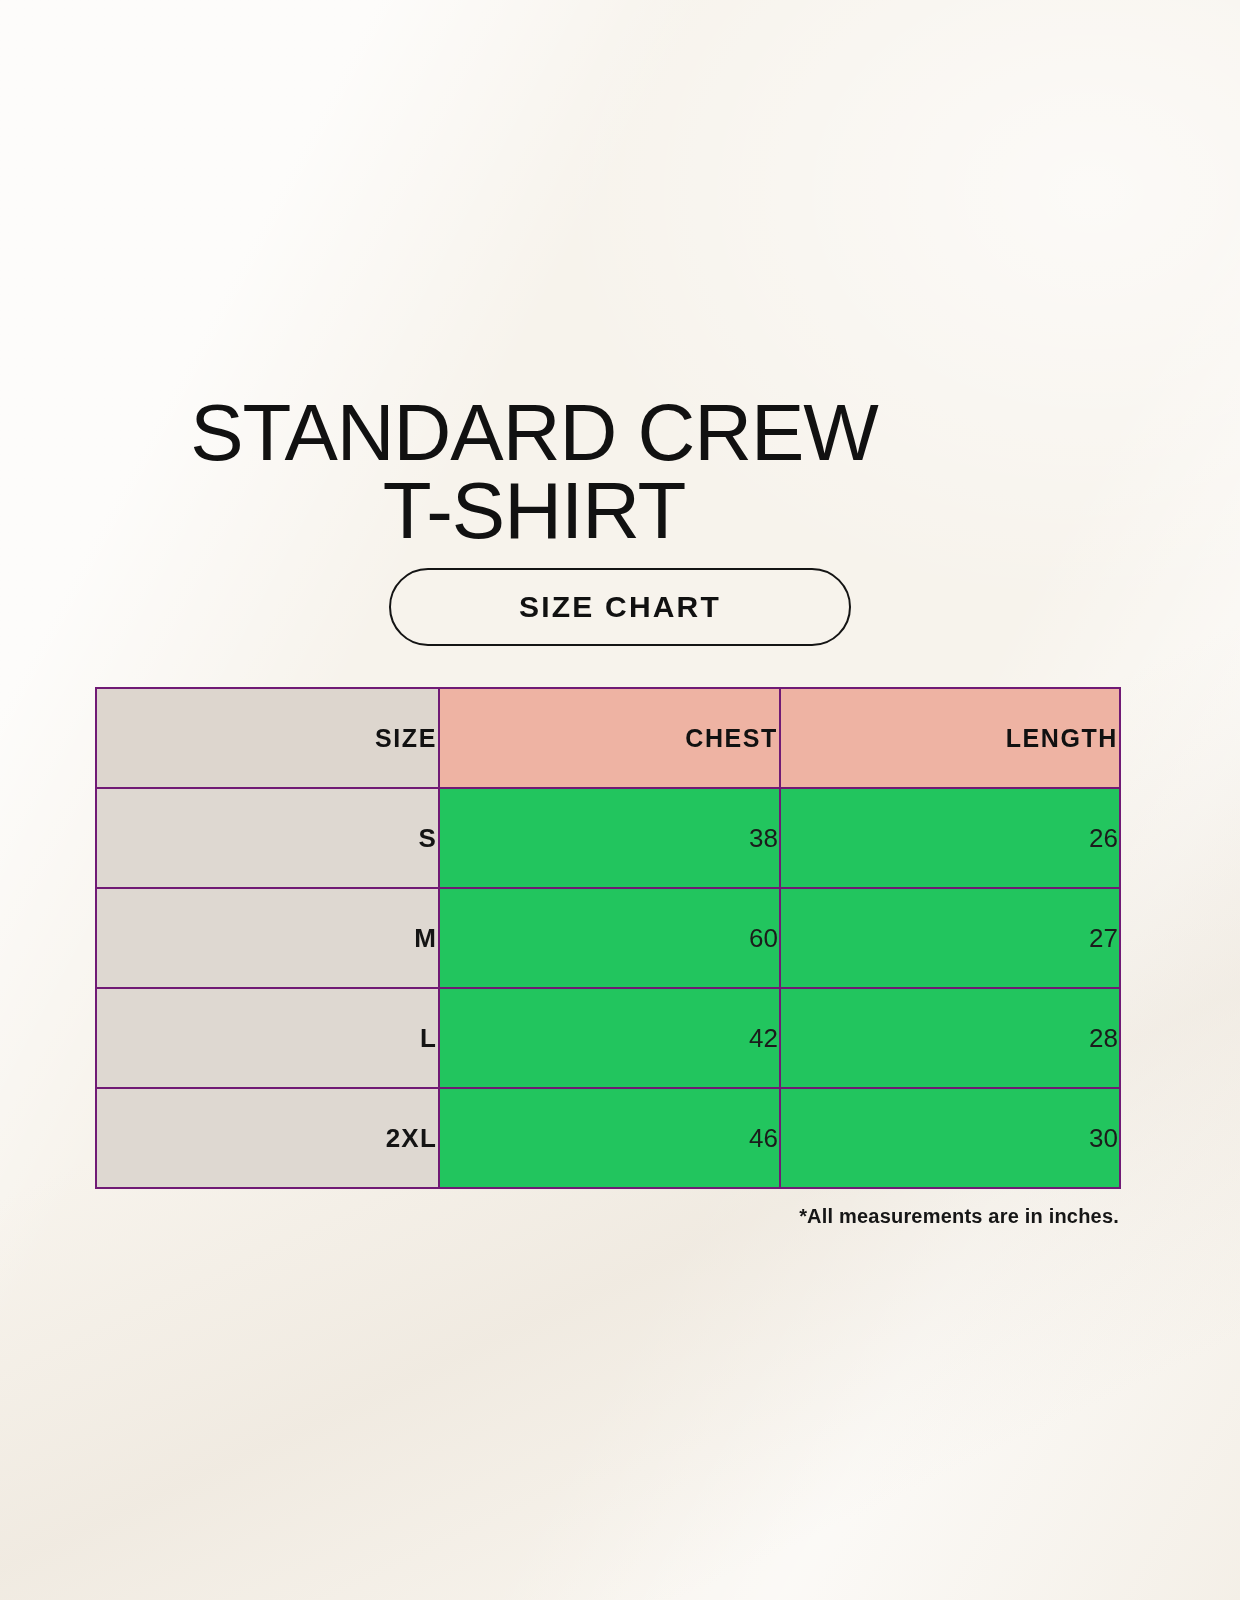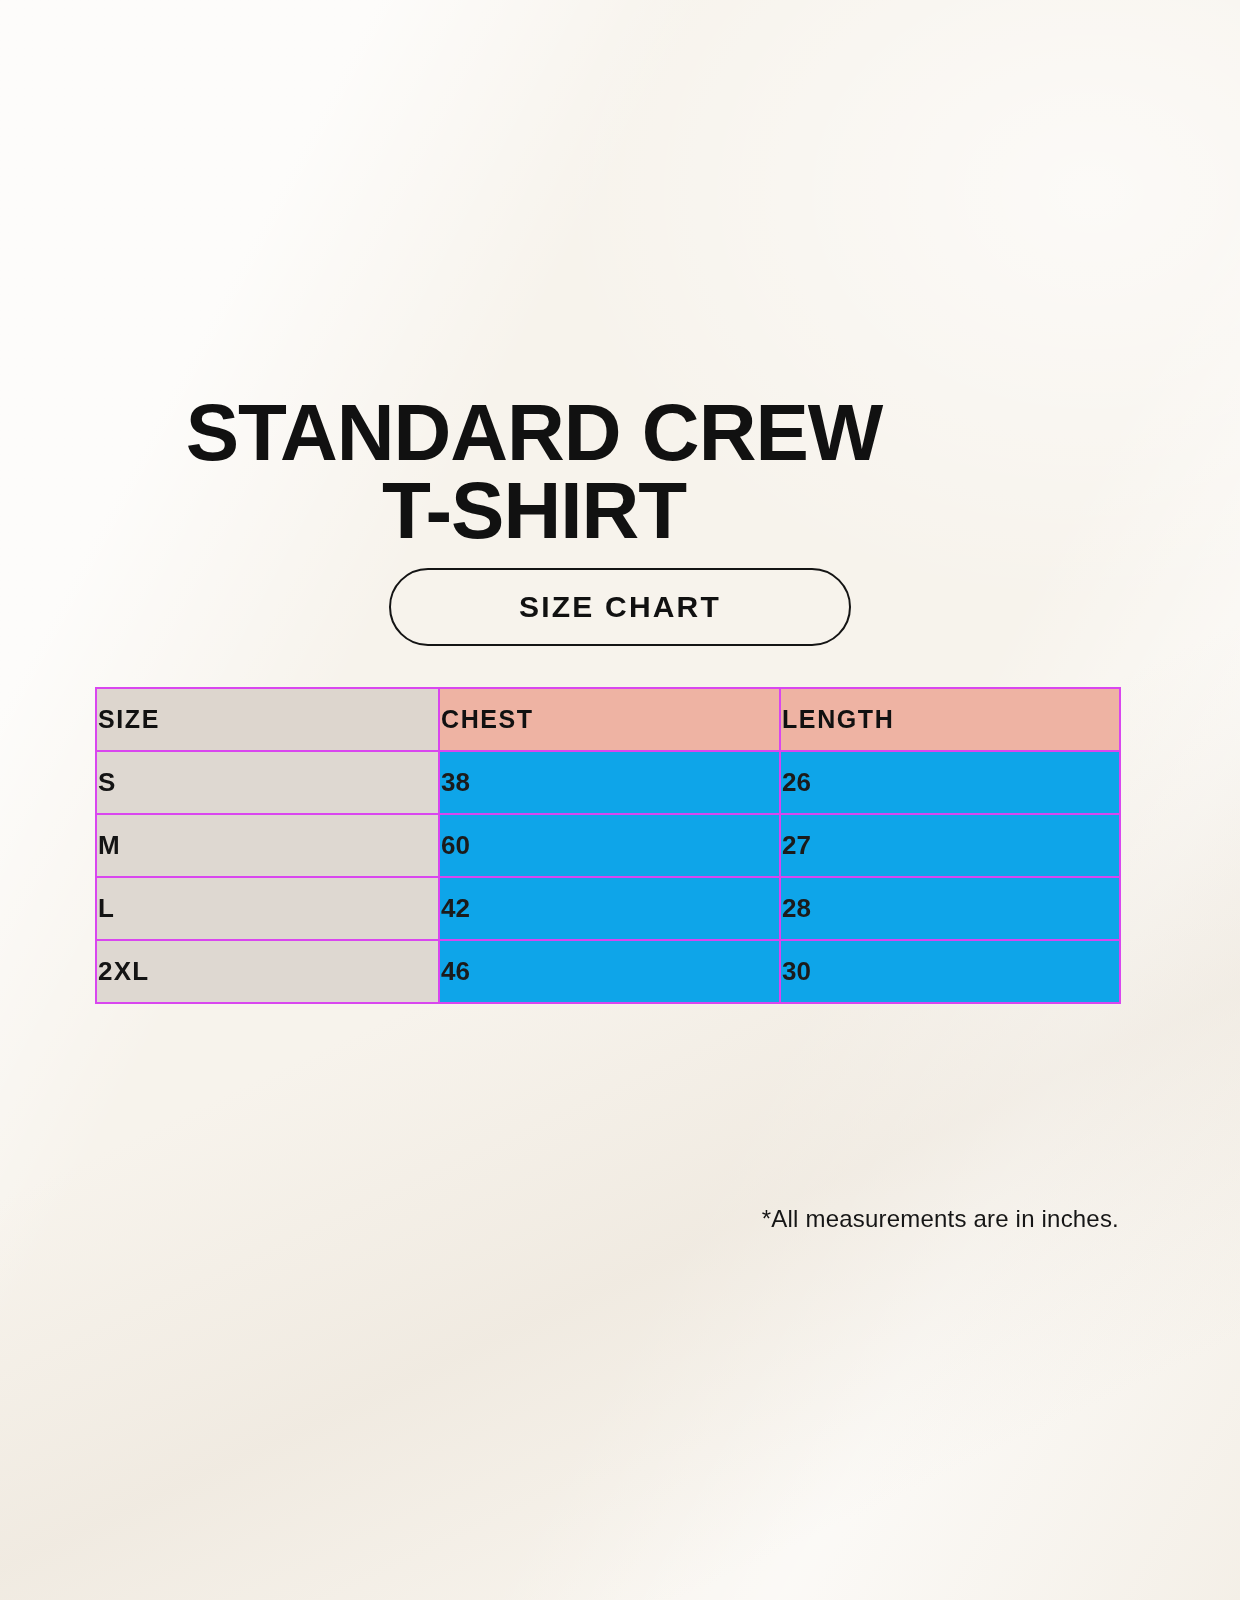--- a/index.html
+++ b/index.html
@@ -51,21 +51,21 @@
   .title {
     position: absolute;
     top: 340px;
     left: 0;
     width: 1068px;
     text-align: center;
     font-size: 80px;
     line-height: 0.98;
     letter-spacing: -1px;
     color: #111111;
-    font-weight: 700;
+    font-weight: 400;
     font-family: "Liberation Sans", sans-serif;
   }
   .title .line2 {
     display: block;
   }
 
   .badge {
     position: absolute;
     top: 568px;
     left: 50%;
@@ -93,23 +93,23 @@
     left: 95px;
     width: 1024px;
   }
   table.size-table {
     border-collapse: collapse;
     width: 1024px;
     table-layout: fixed;
   }
   table.size-table th,
   table.size-table td {
-    border: 2px solid #d946ef;
-    height: 63px;
-    text-align: left;
+    border: 2px solid #701a75;
+    height: 100px;
+    text-align: right;
     vertical-align: middle;
     box-sizing: border-box;
   }
   col.c-size { width: 343px; }
   col.c-chest { width: 341px; }
   col.c-length { width: 340px; }
 
   thead th {
     font-size: 25px;
     letter-spacing: 1.6px;
@@ -122,34 +122,34 @@
   th.h-length { background: #eeb3a3; }
 
   tbody td.c-label {
     background: #ded8d1;
     font-size: 26px;
     font-weight: 700;
     letter-spacing: 1.2px;
     color: #141414;
   }
   tbody td.c-val {
-    background: #0ea5e9;
+    background: #22c55e;
     font-size: 26px;
-    font-weight: 700;
+    font-weight: 400;
     color: #1b1b1b;
   }
 
   .footnote {
     position: absolute;
     top: 1205px;
     left: 95px;
     width: 1024px;
     text-align: right;
-    font-size: 24px;
-    font-weight: 400;
+    font-size: 20px;
+    font-weight: 700;
     color: #161616;
     letter-spacing: 0.2px;
   }
 </style>
 </head>
 <body>
 
 <div class="page">
 
   <div class="bg-wash wash-1"></div>

